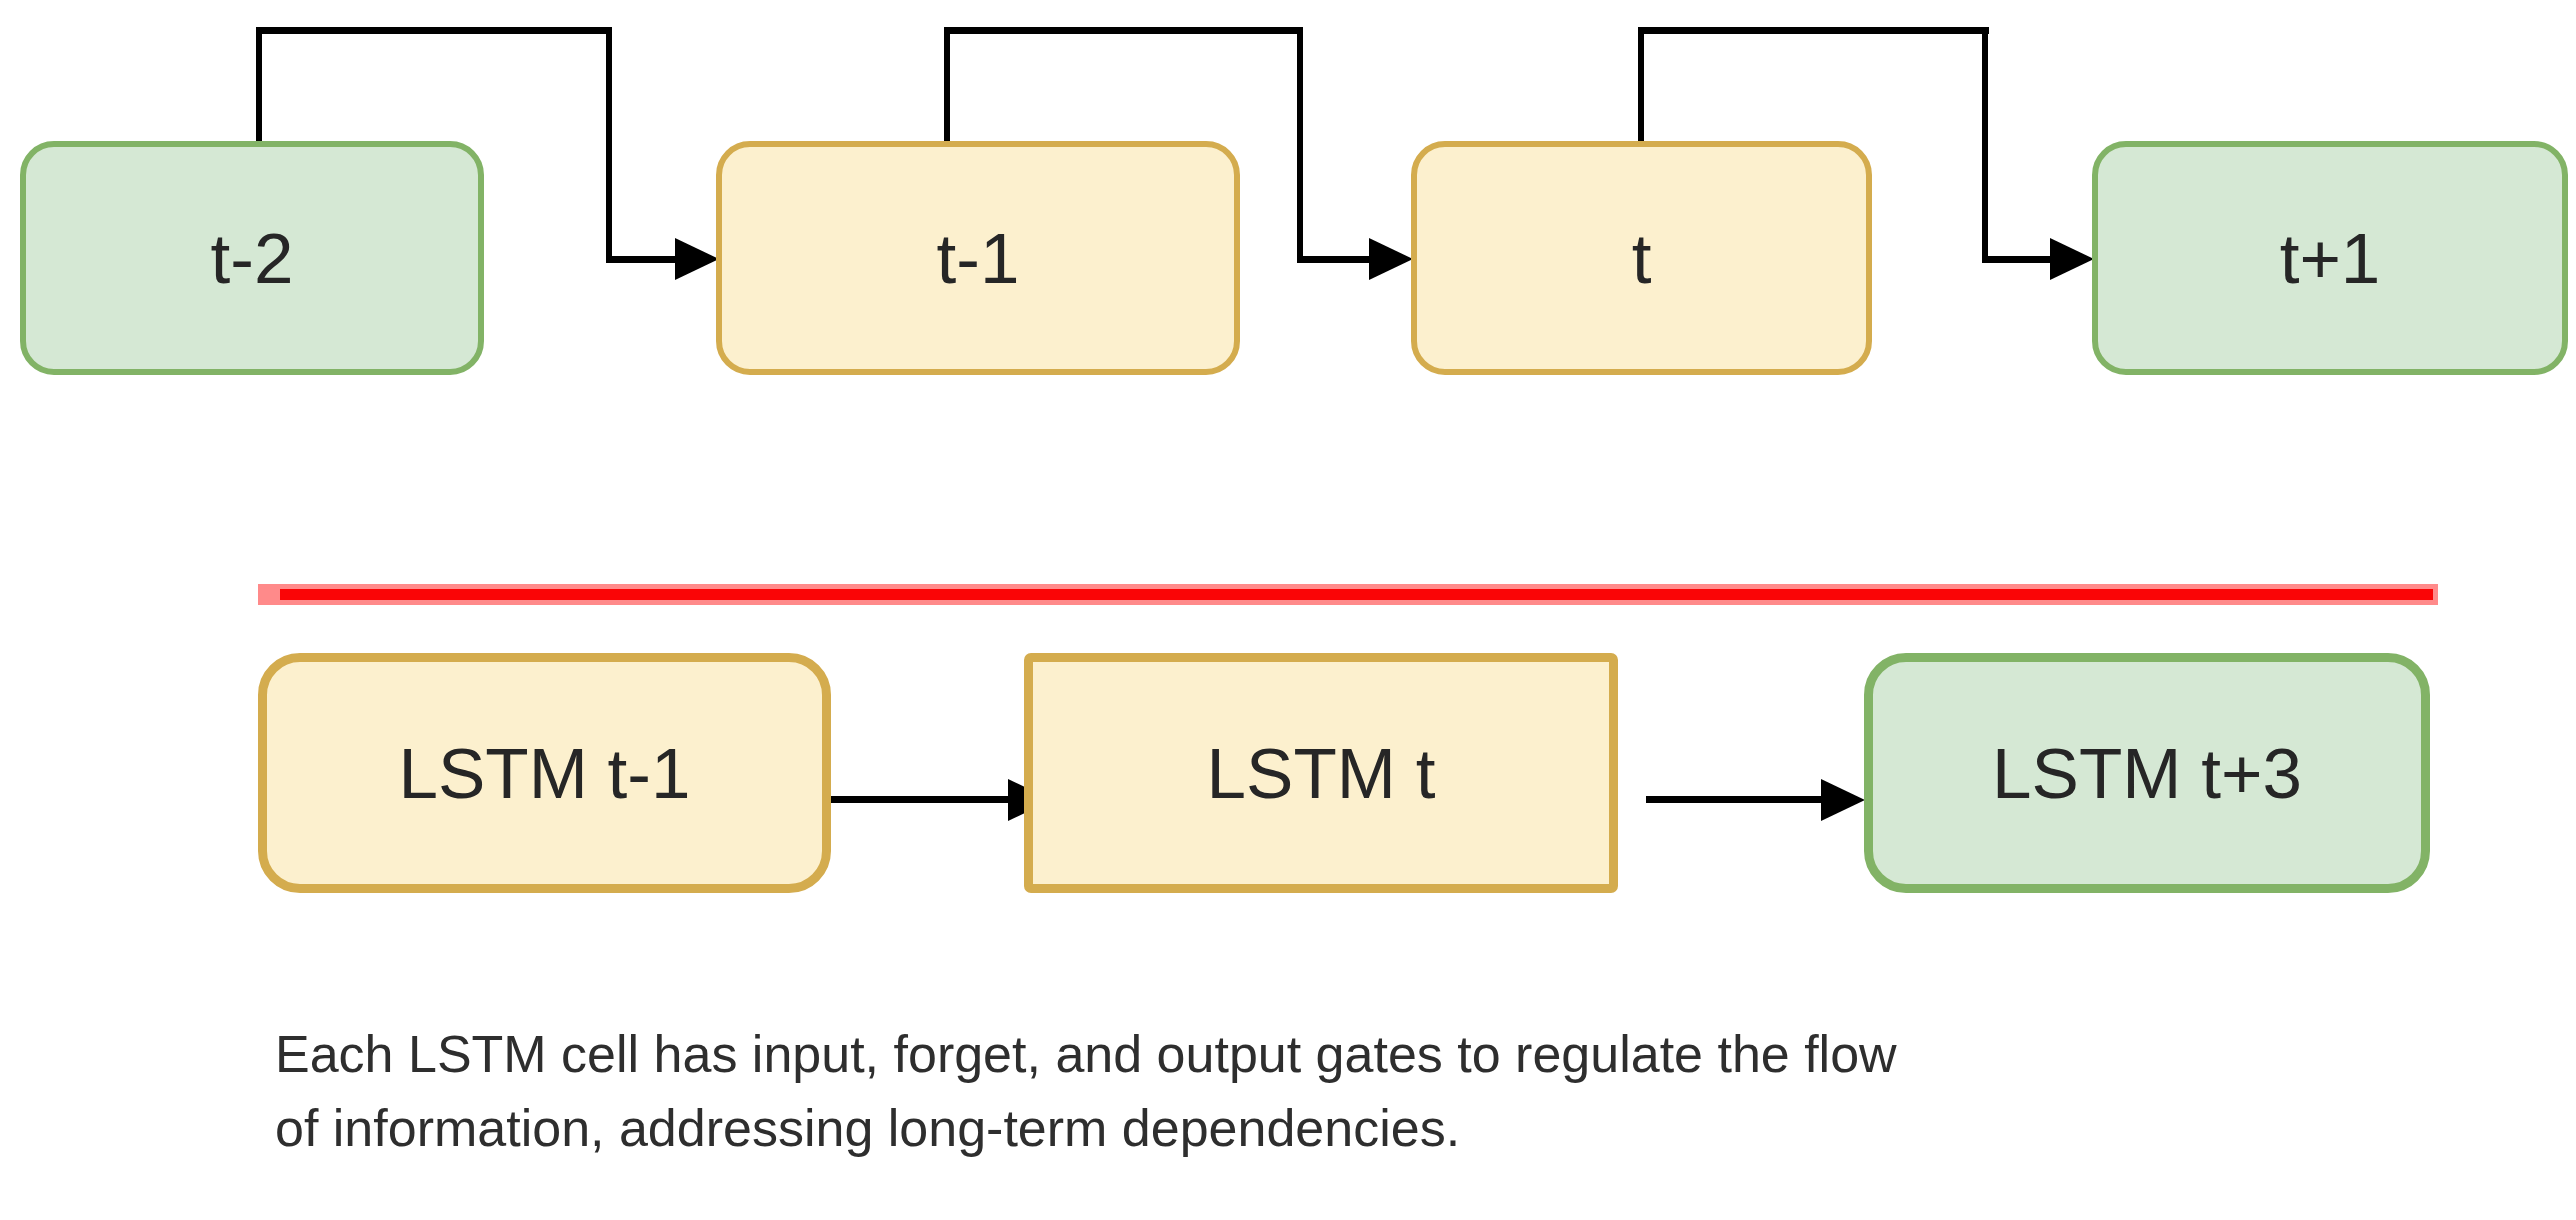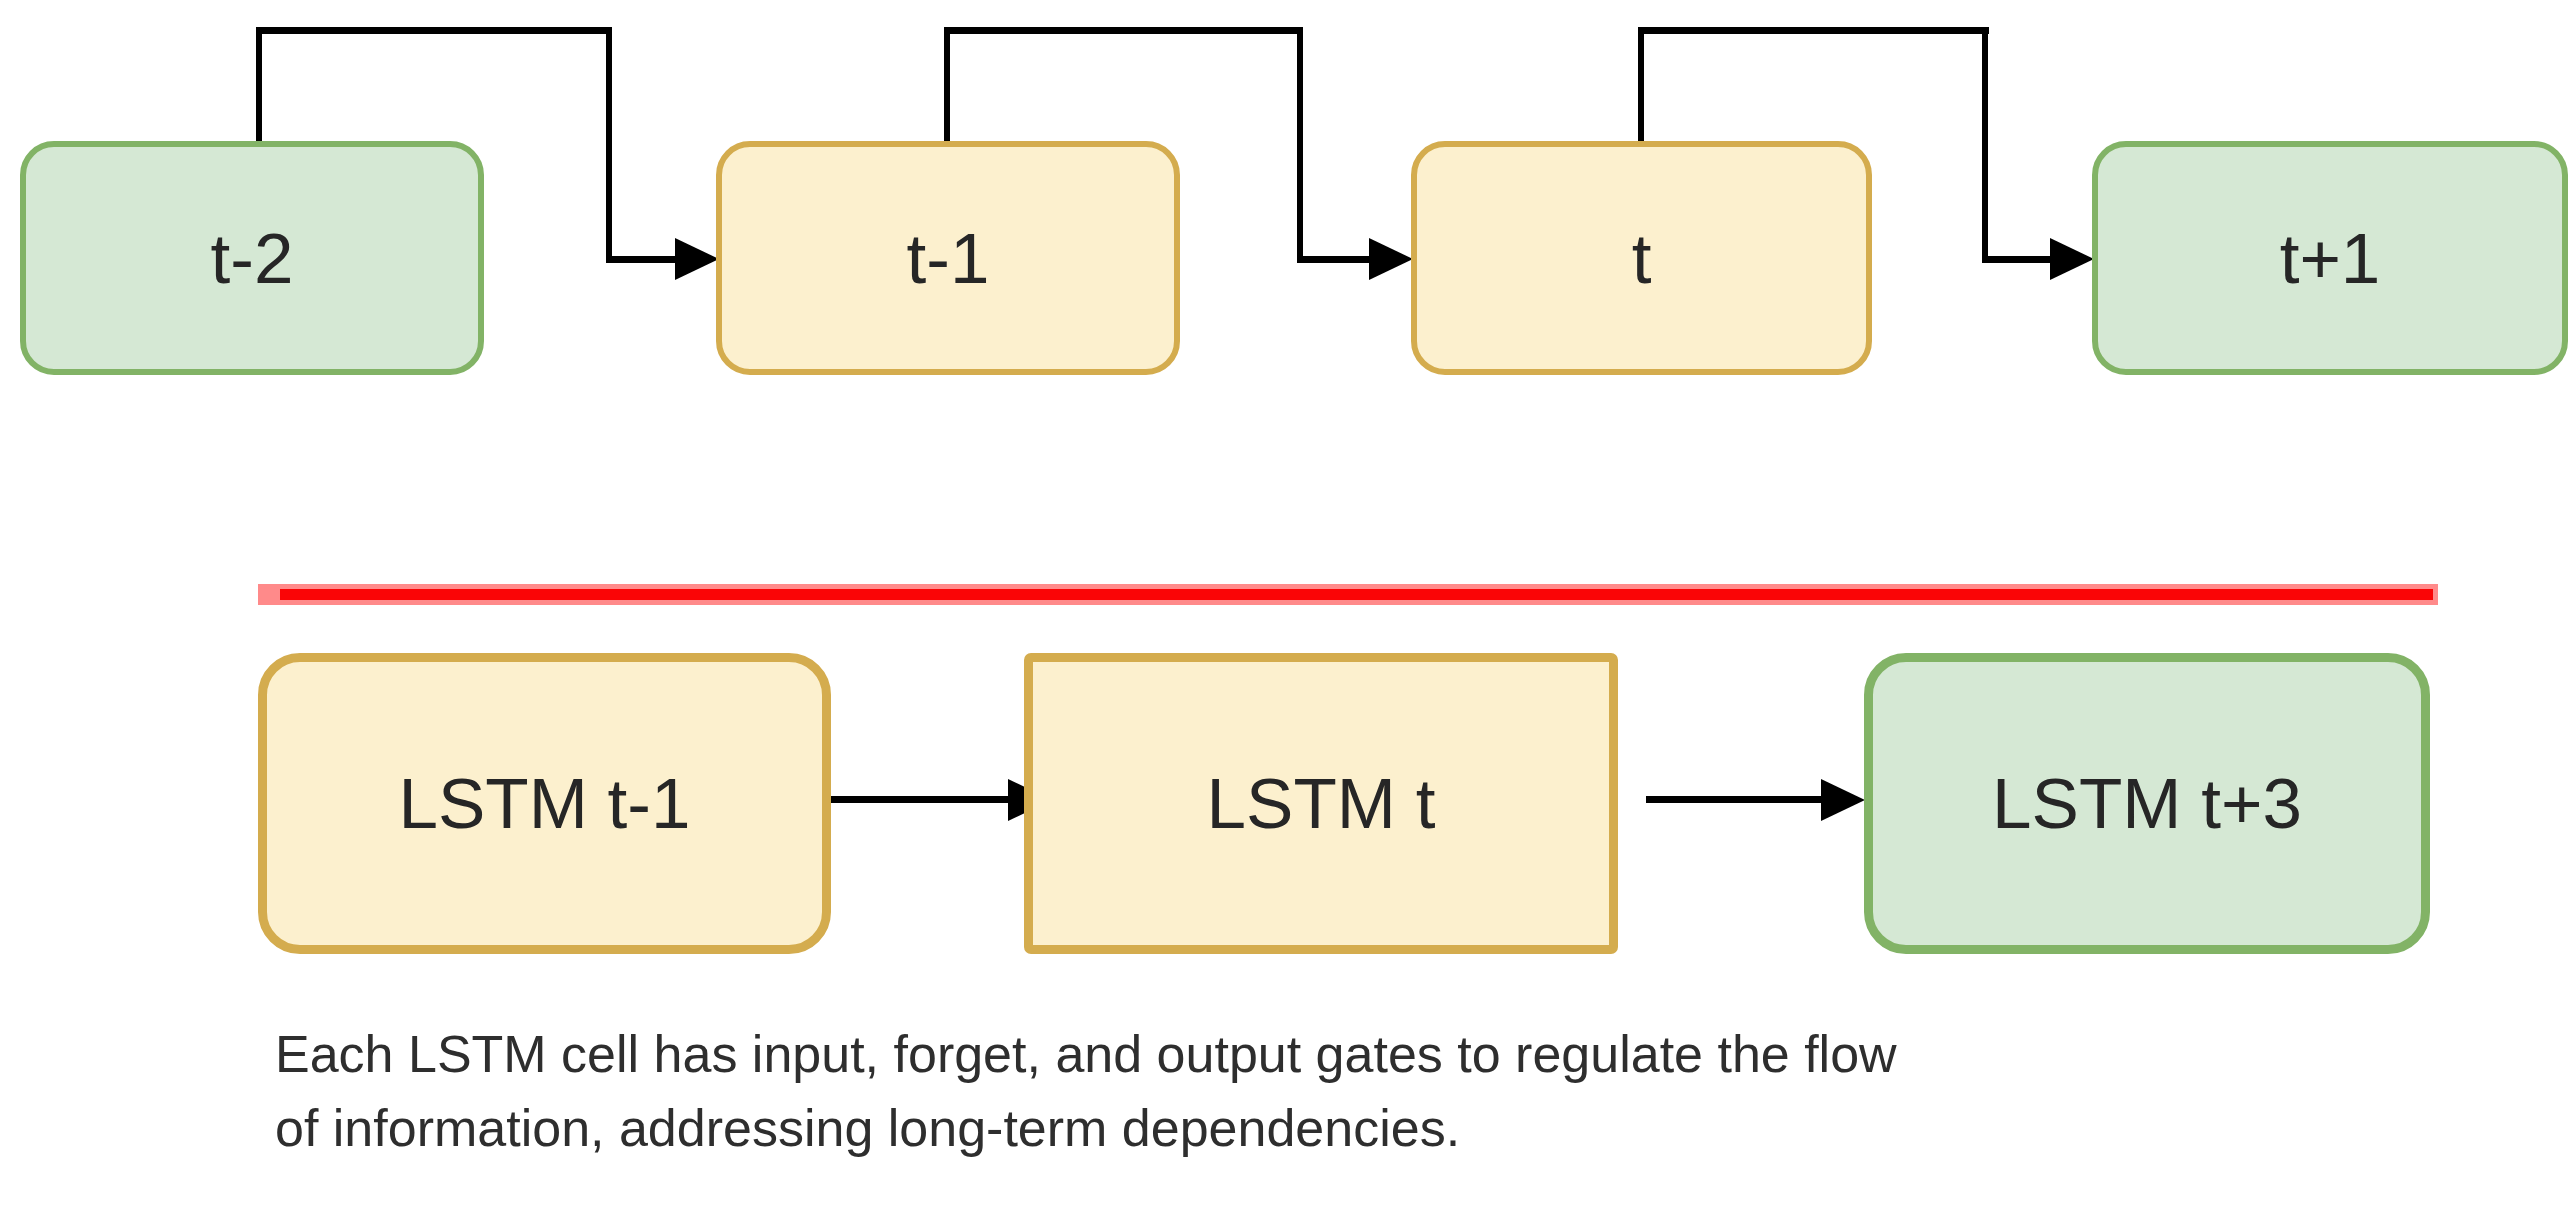--- a/index.html
+++ b/index.html
@@ -11,21 +11,21 @@
     overflow:hidden;
   }
   
   .node{
     position:absolute;
     box-sizing:border-box;
     display:flex;align-items:center;justify-content:center;
     color:#262626;
   }
   .node.row1{top:141px;height:234px;border-width:6.3px;border-style:solid;border-radius:34px;font-size:71px;}
-  .node.row2{top:653px;height:301px;border-width:9px;border-style:solid;border-radius:42px;font-size:71px;}
+  .node.row2{top:653px;height:240px;border-width:9px;border-style:solid;border-radius:42px;font-size:71px;}
   .node.green{background:#D5E8D4;border-color:#82B366;}
   .node.yellow{background:#FCF0CE;border-color:#D4AC4E;}
   .node-label{white-space:nowrap;}
   
   .seg{position:absolute;background:#000000;}
   .arrowhead{
     position:absolute;width:0;height:0;
     border-top:21px solid transparent;
     border-bottom:21px solid transparent;
     border-left:44px solid #000000;
@@ -76,21 +76,21 @@
     <div class="seg" style="left:1638px;top:27px;width:6.3px;height:115px;"></div>
     <div class="seg" style="left:1638px;top:27px;width:351px;height:7.3px;"></div>
     <div class="seg" style="left:1982px;top:27px;width:6.3px;height:232px;"></div>
     <div class="seg" style="left:1982px;top:256px;width:70px;height:7.3px;"></div>
     <div class="arrowhead" style="left:2050px;top:238px;"></div>
   </div>
 
   <div class="node row1 green" style="left:20px;width:464px;">
     <span class="node-label">t-2</span>
   </div>
-  <div class="node row1 yellow" style="left:716px;width:464px;">
+  <div class="node row1 yellow" style="left:716px;width:524px;">
     <span class="node-label">t-1</span>
   </div>
   <div class="node row1 yellow" style="left:1411px;width:461px;">
     <span class="node-label">t</span>
   </div>
   <div class="node row1 green" style="left:2092px;width:476px;">
     <span class="node-label">t+1</span>
   </div>
 
 

